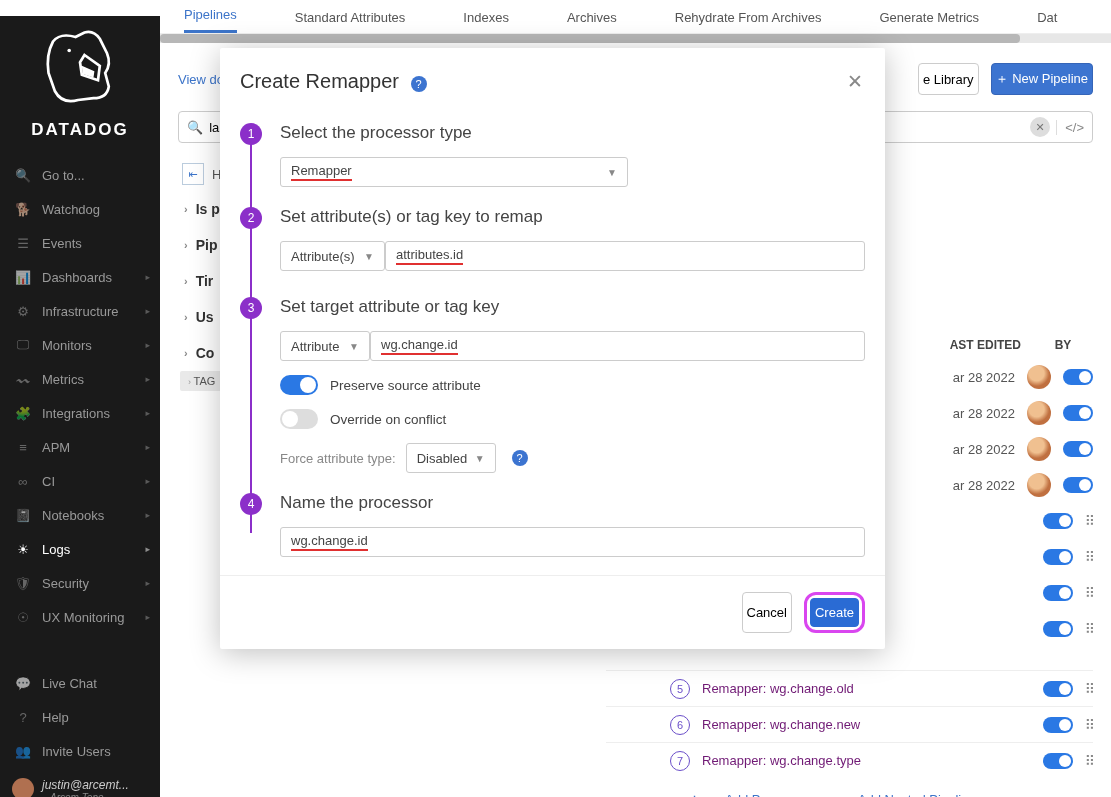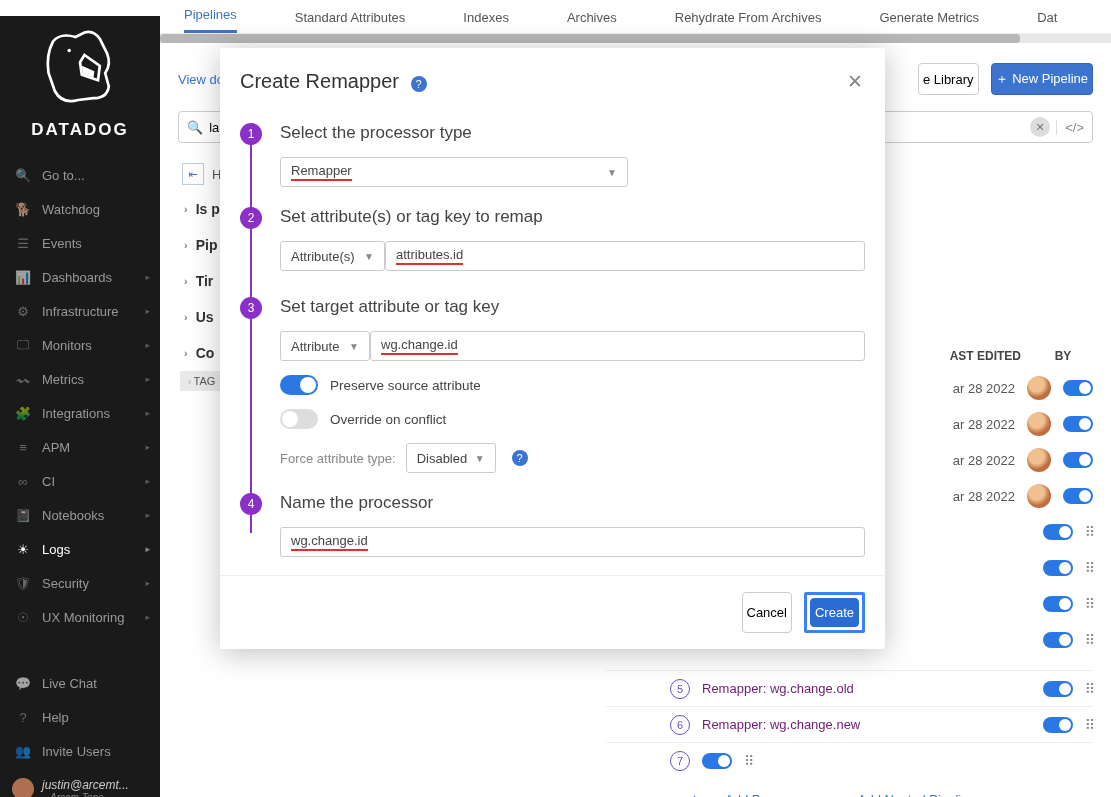--- a/index.html
+++ b/index.html
@@ -42,21 +42,21 @@
 .panel { margin: 14px 18px; border: 0px solid #eee; }
 .panel-head { display:flex; align-items:center; padding:6px 4px; color:#555;}
 .panel-head .hicon { width:22px; height:22px; border:1px solid #bcd; color:#3c74c9; display:flex;align-items:center;justify-content:center; margin-right:8px; font-size:11px;}
 .tree { padding: 0; }
 .tree-item { display:flex; align-items:center; padding:10px 6px; font-size:14px; font-weight:600; color:#333; cursor:pointer; }
 .tree-item .chev { margin-right:8px; color:#888; font-size:11px; }
 .tags { display:flex; gap:6px; padding: 0 2px; }
 .tag-chip { background:#e9e9e9; color:#555; font-size:11px; padding:4px 8px; border-radius:2px;}
 
 
-.right-bg { position:absolute; right:18px; top:342px; width:220px; }
+.right-bg { position:absolute; right:18px; top:331px; width:220px; }
 .row-line { display:flex; align-items:center; justify-content:flex-end; height:36px; gap:12px; font-size:13px; color:#555;}
 .row-line .avatar-s { width:24px;height:24px;border-radius:50%; background:#d9a070; background-image: radial-gradient(circle at 40% 35%, #f0c090 0 35%, #c07040 60%);}
 .toggle { width:30px; height:16px; border-radius:10px; background:#2a78e4; position:relative; }
 .toggle::after{content:"";position:absolute;right:2px;top:2px;width:12px;height:12px;border-radius:50%;background:#fff;}
 .drag-handle { color:#888; font-size:14px; letter-spacing:-2px;}
 
 .proc-rows { position:absolute; left:446px; top:670px; right:18px; }
 .proc-row { display:flex; align-items:center; height:36px; border-top:1px solid #eee; gap:12px; }
 .step-circle-sm { width:20px;height:20px;border:1px solid #6b4fc9;border-radius:50%; color:#6b4fc9; display:flex;align-items:center;justify-content:center; font-size:11px; margin-left:64px;}
 .proc-row .label { flex:1; color:#701a75;}
@@ -84,21 +84,21 @@
 .med-select { width:90px;}
 .wide-input { flex:1;}
 .switch-row { display:flex; align-items:center; gap:12px; margin:14px 0; font-size:13.5px; color:#444;}
 .switch { width:38px;height:20px;border-radius:12px;position:relative;cursor:pointer;}
 .switch.on { background:#2a78e4;}
 .switch.on::after{content:"";position:absolute;right:2px;top:2px;width:16px;height:16px;border-radius:50%;background:#fff;}
 .switch.off { background:#ddd;}
 .switch.off::after{content:"";position:absolute;left:2px;top:2px;width:16px;height:16px;border-radius:50%;background:#fff;}
 .force-row { display:flex; align-items:center; gap:10px; font-size:13px; color:#888; margin-top:14px;}
 .modal-foot { border-top:1px solid #eee; padding:16px 20px; display:flex; justify-content:flex-end; gap:12px;}
-.create-highlight { border: 3px solid #3b82f6; padding: 3px; border-radius:2px; display:inline-block;}
+.create-highlight { border: 3px solid #d946ef; padding: 3px; border-radius:12px; display:inline-block;}
 .col-head { font-size:12px; font-weight:700; color:#444; text-align:center;}
 input.plain { border:none; outline:none; width:100%; font-size:13px;}
 </style>
 </head>
 <body>
 
 <div class="sidebar">
   <div class="logo-area">
     <svg viewBox="0 0 100 90">
       <path d="M20 15 Q28 5 45 10 L55 5 Q65 2 72 12 L80 28 Q85 40 78 50 L82 65 Q80 78 65 78 L48 80 Q30 85 22 70 L15 50 Q12 30 20 15 Z M55 30 L72 42 L70 58 L52 52 L50 38 Z" fill="none" stroke="#fff" stroke-width="3"></path>
@@ -310,20 +310,21 @@
       <span class="drag-handle">⠿</span>
     </div>
     <div class="proc-row">
       <span class="step-circle-sm">6</span>
       <span class="label">Remapper: wg.change.new</span>
       <span class="toggle"></span>
       <span class="drag-handle">⠿</span>
     </div>
     <div class="proc-row">
       <span class="step-circle-sm">7</span>
+      <span class="label">Remapper: wg.change.type</span>
       <span class="toggle"></span>
       <span class="drag-handle">⠿</span>
     </div>
     <div class="add-row">
       <span class="plus">＋</span>
       <a href="#" style="color:#3c74c9;text-decoration:none;">Add Processor</a>
       <span style="color:#888;">or</span>
       <a href="#" style="color:#3c74c9;text-decoration:none;">Add Nested Pipeline</a>
     </div>
   </div>

